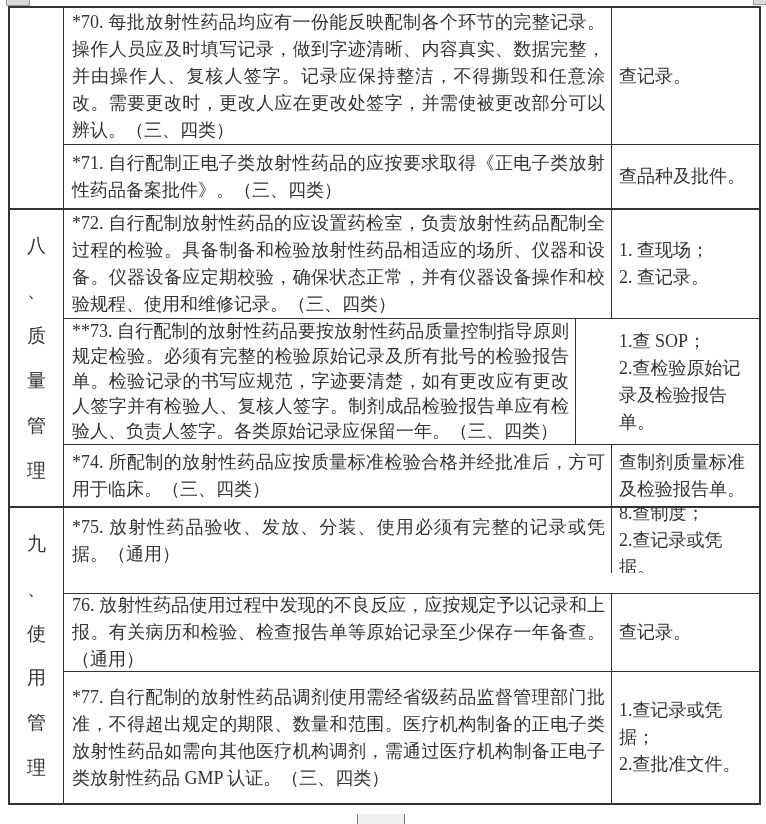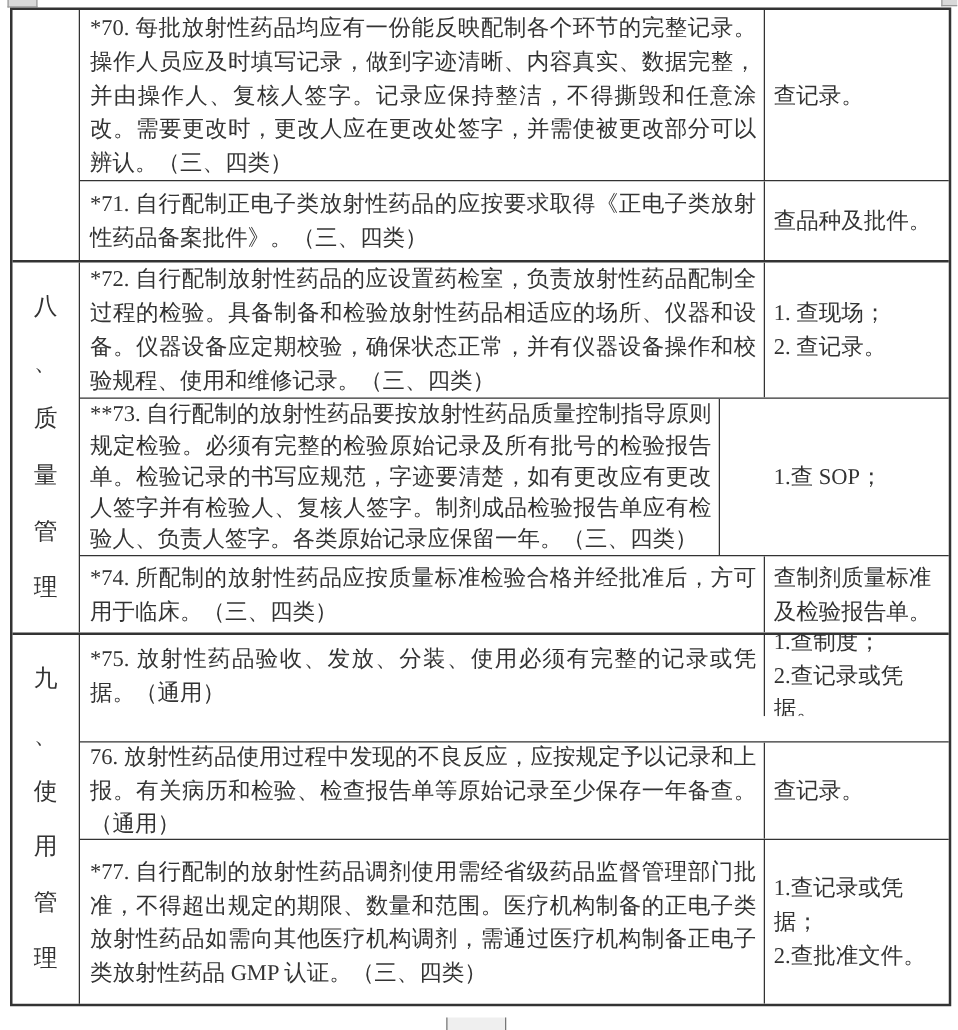--- a/index.html
+++ b/index.html
@@ -107,20 +107,21 @@
           <div>1. 查现场；</div>
           <div>2. 查记录。</div>
         </div>
       </div>
       <div class="row r73 tight">
         <div class="item-cell">
           <div class="item-text">**73. 自行配制的放射性药品要按放射性药品质量控制指导原则规定检验。必须有完整的检验原始记录及所有批号的检验报告单。检验记录的书写应规范，字迹要清楚，如有更改应有更改人签字并有检验人、复核人签字。制剂成品检验报告单应有检验人、负责人签字。各类原始记录应保留一年。（三、四类）</div>
         </div>
         <div class="check-cell">
           <div>1.查 SOP；</div>
+          <div>2.查检验原始记录及检验报告单。</div>
         </div>
       </div>
       <div class="row r74">
         <div class="item-cell">
           <div class="item-text">*74. 所配制的放射性药品应按质量标准检验合格并经批准后，方可用于临床。（三、四类）</div>
         </div>
         <div class="check-cell">
           <div>查制剂质量标准及检验报告单。</div>
         </div>
       </div>
@@ -135,21 +136,21 @@
       <span>用</span>
       <span>管</span>
       <span>理</span>
     </div>
     <div class="rows">
       <div class="row r75">
         <div class="item-cell">
           <div class="item-text">*75. 放射性药品验收、发放、分装、使用必须有完整的记录或凭据。（通用）</div>
         </div>
         <div class="check-cell">
-          <div>1.查制度；</div>
+          <div>8.查制度；</div>
           <div>2.查记录或凭据。</div>
         </div>
       </div>
       <div class="row r76">
         <div class="item-cell">
           <div class="item-text">76. 放射性药品使用过程中发现的不良反应，应按规定予以记录和上报。有关病历和检验、检查报告单等原始记录至少保存一年备查。（通用）</div>
         </div>
         <div class="check-cell">
           <div>查记录。</div>
         </div>

